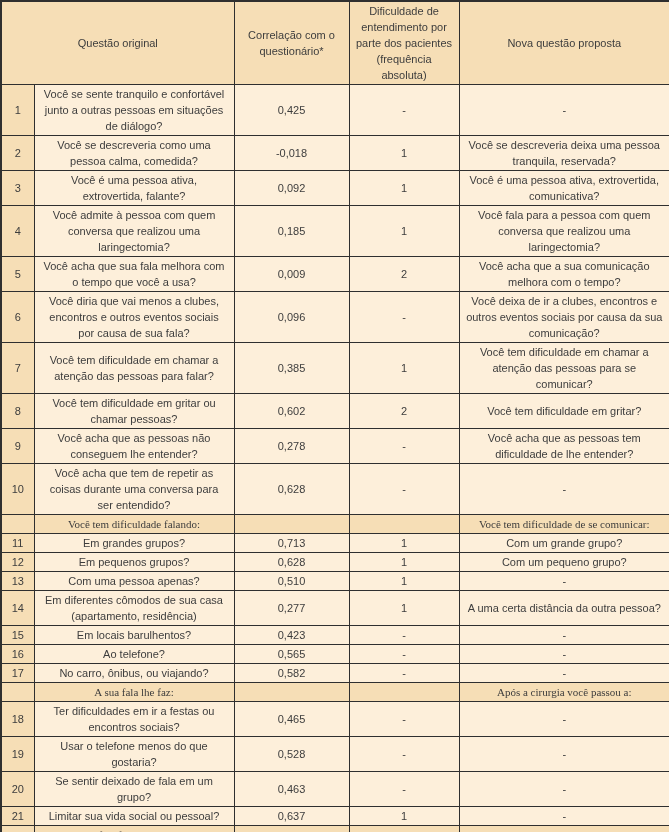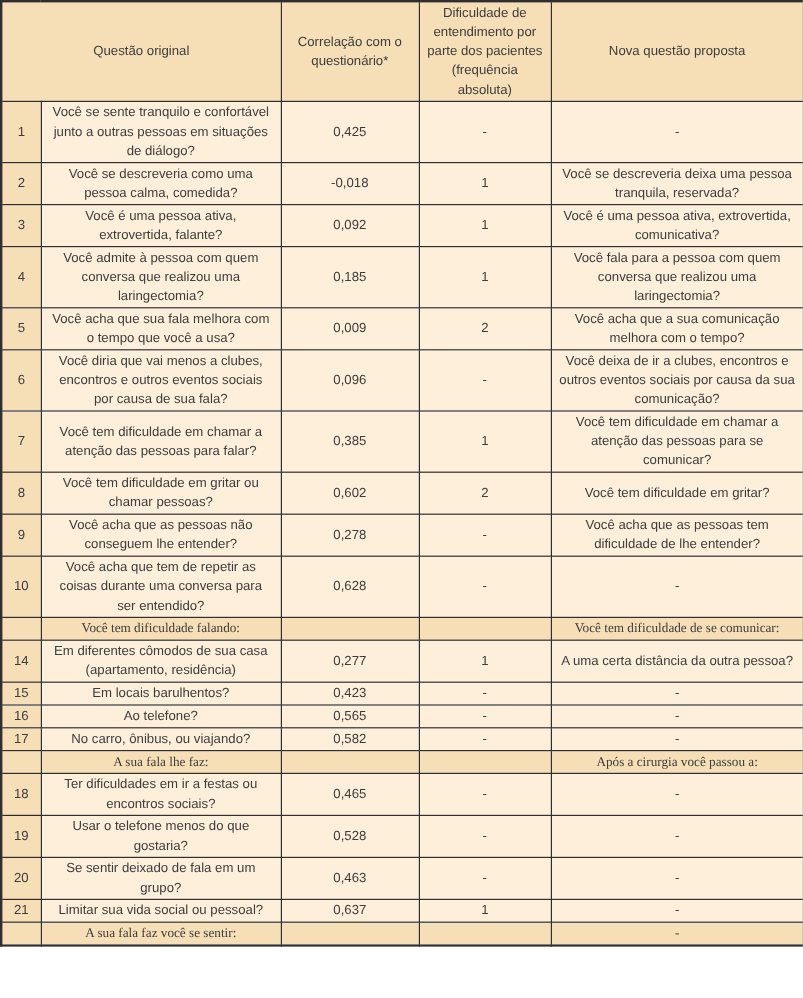--- a/index.html
+++ b/index.html
@@ -134,20 +134,41 @@
           <td class="nova">-</td>
         </tr>
         <tr class="section">
           <td class="num"></td>
           <td class="q">Você tem dificuldade falando:</td>
           <td class="corr"></td>
           <td class="dif"></td>
           <td class="nova">Você tem dificuldade de se comunicar:</td>
         </tr>
         <tr>
+          <td class="num">11</td>
+          <td class="q">Em grandes grupos?</td>
+          <td class="corr">0,713</td>
+          <td class="dif">1</td>
+          <td class="nova">Com um grande grupo?</td>
+        </tr>
+        <tr>
+          <td class="num">12</td>
+          <td class="q">Em pequenos grupos?</td>
+          <td class="corr">0,628</td>
+          <td class="dif">1</td>
+          <td class="nova">Com um pequeno grupo?</td>
+        </tr>
+        <tr>
+          <td class="num">13</td>
+          <td class="q">Com uma pessoa apenas?</td>
+          <td class="corr">0,510</td>
+          <td class="dif">1</td>
+          <td class="nova">-</td>
+        </tr>
+        <tr>
           <td class="num">14</td>
           <td class="q">Em diferentes cômodos de sua casa (apartamento, residência)</td>
           <td class="corr">0,277</td>
           <td class="dif">1</td>
           <td class="nova">A uma certa distância da outra pessoa?</td>
         </tr>
         <tr>
           <td class="num">15</td>
           <td class="q">Em locais barulhentos?</td>
           <td class="corr">0,423</td>

